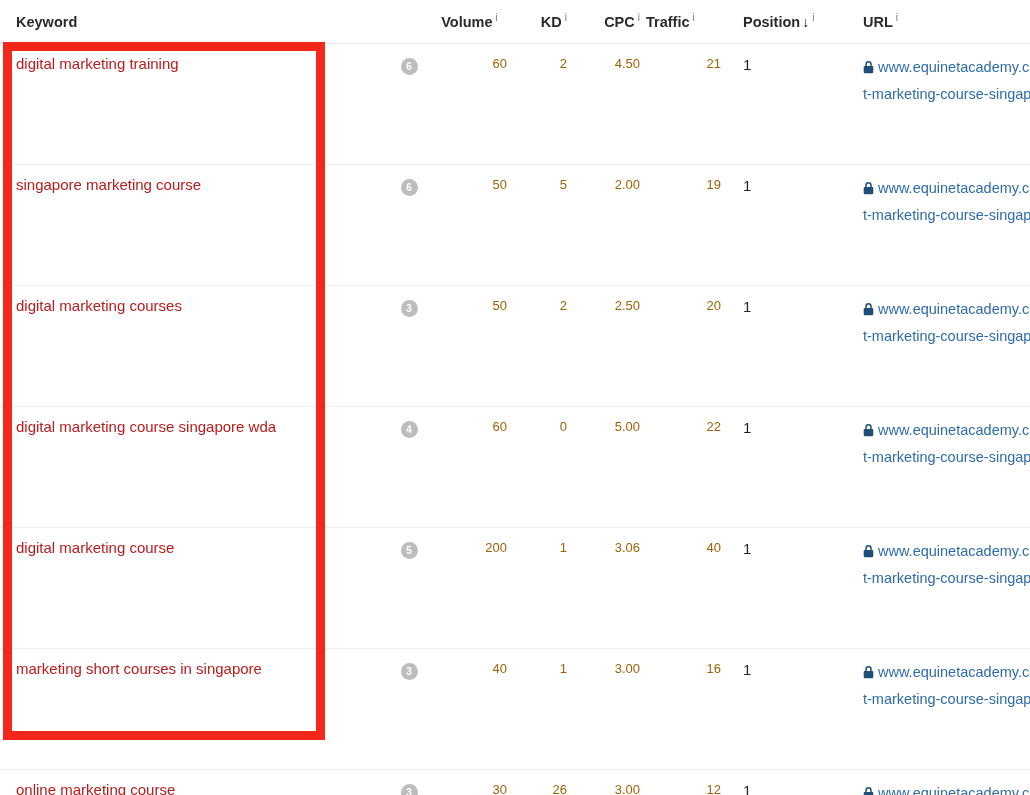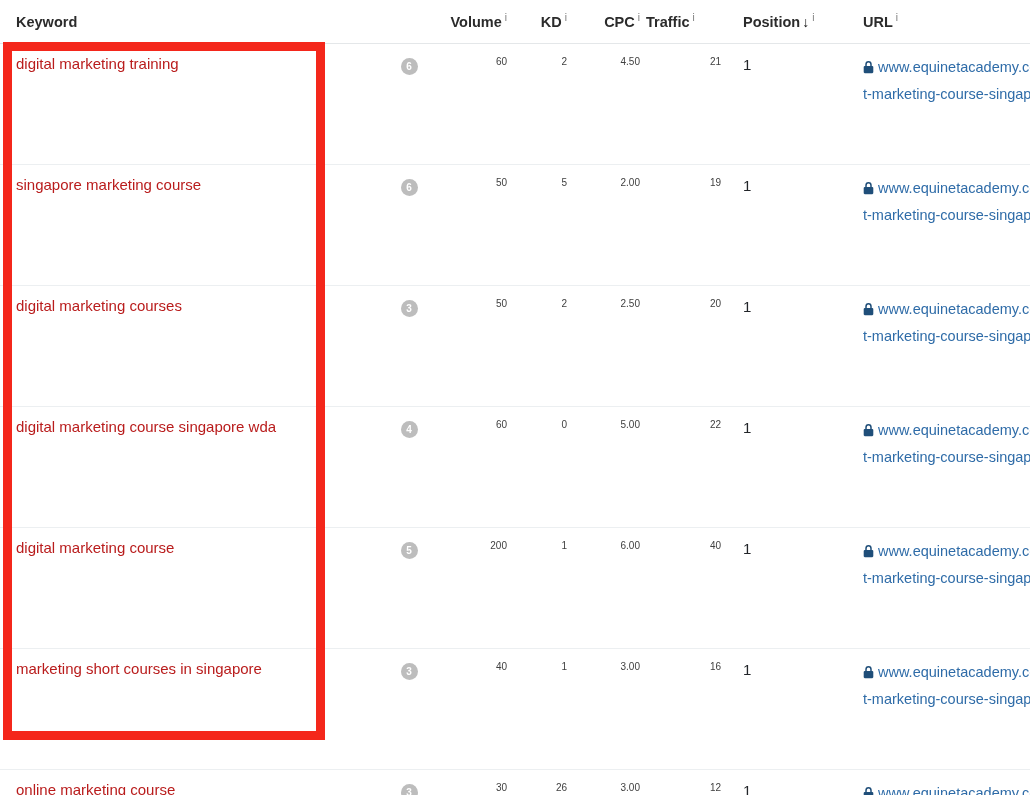--- a/index.html
+++ b/index.html
@@ -35,21 +35,21 @@
     font-weight: bold;
     color: #2b2b2b;
     padding: 0;
     height: 43px;
     vertical-align: middle;
     white-space: nowrap;
   }
 
   th.c-keyword   { width: 370px; text-align: left;  padding-left: 16px; }
   th.c-badge     { width: 46px;  text-align: center; }
-  th.c-volume    { width: 75px;  text-align: right; padding-right: 10px;}
+  th.c-volume    { width: 75px;  padding-right: 10px;}
   th.c-kd        { width: 50px;  text-align: right; padding-right: 8px; }
   th.c-cpc       { width: 65px;  text-align: right; padding-right: 6px; }
   th.c-traffic   { width: 75px;  text-align: left; padding-right: 10px;}
   th.c-position  { width: 112px; text-align: left;  padding-left: 12px; }
   th.c-url       { width: 237px; text-align: left;  padding-left: 8px; }
 
   .info-sup {
     font-size: 10px;
     font-weight: normal;
     color: #7a7a7a;
@@ -102,22 +102,22 @@
     background: #bdbdbd;
     color: #ffffff;
     font-size: 10px;
     font-weight: bold;
     text-align: center;
   }
 
   td.k-num {
     text-align: right;
     padding-top: 12px;
-    font-size: 10px;
-    color: #404040;
+    font-size: 13px;
+    color: #a16207;
   }
   td.k-volume  { padding-right: 10px; }
   td.k-kd      { padding-right: 8px;  }
   td.k-cpc     { padding-right: 6px;  }
   td.k-traffic { padding-right: 10px; }
 
   td.k-position {
     text-align: left;
     padding-left: 12px;
     padding-top: 12px;
@@ -249,21 +249,21 @@
                   <path d="M3 5V3.4C3 1.9 4.1 0.8 5.5 0.8S8 1.9 8 3.4V5" fill="none" stroke="#1f4e79" stroke-width="1.5"></path>
                   <rect x="0.7" y="5" width="9.6" height="7.2" rx="1.1" fill="#1f4e79"></rect>
                 </svg></span><a class="url-text">www.equinetacademy.com/internet-marketing-course-singapore/</a></div>
           </td>
         </tr>
         <tr>
           <td class="k-keyword"><a class="kw-link">digital marketing course</a></td>
           <td class="k-badge"><span class="badge-circle">5</span></td>
           <td class="k-num k-volume">200</td>
           <td class="k-num k-kd">1</td>
-          <td class="k-num k-cpc">6.00</td>
+          <td class="k-num k-cpc">3.06</td>
           <td class="k-num k-traffic">40</td>
           <td class="k-position">1</td>
           <td class="k-url">
             <div class="url-wrap"><span class="lock-icon"><svg width="11" height="13" viewBox="0 0 11 13">
                   <path d="M3 5V3.4C3 1.9 4.1 0.8 5.5 0.8S8 1.9 8 3.4V5" fill="none" stroke="#1f4e79" stroke-width="1.5"></path>
                   <rect x="0.7" y="5" width="9.6" height="7.2" rx="1.1" fill="#1f4e79"></rect>
                 </svg></span><a class="url-text">www.equinetacademy.com/internet-marketing-course-singapore/</a></div>
           </td>
         </tr>
         <tr>

